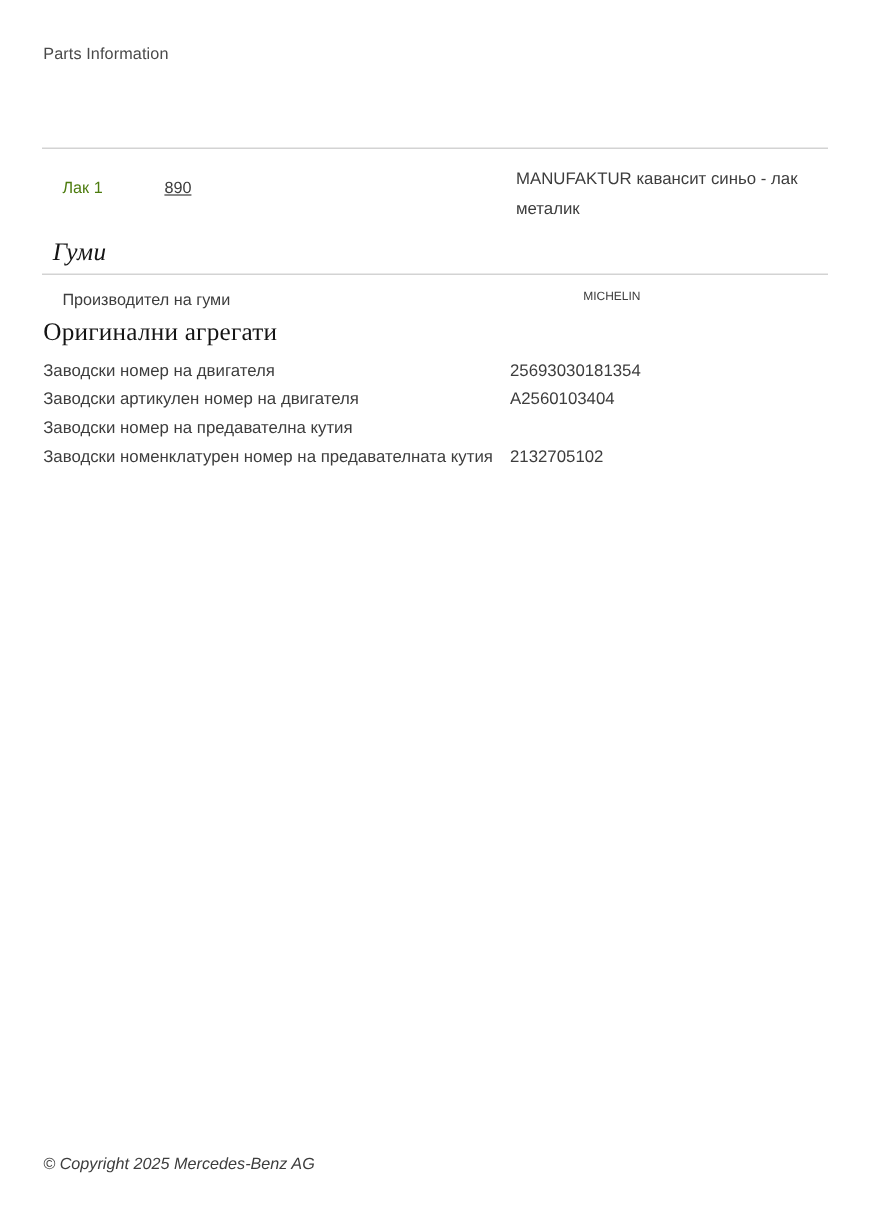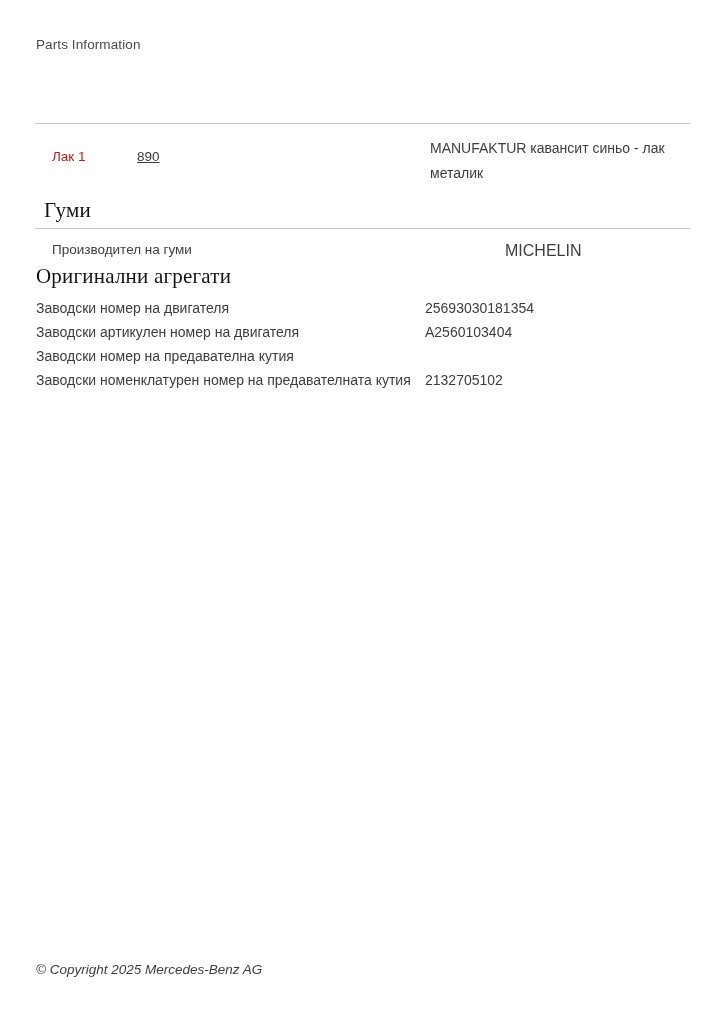--- a/index.html
+++ b/index.html
@@ -34,21 +34,21 @@
   }
   .rule-1 { top: 123px; }
   .rule-2 { top: 228px; }
 
   
   .paint-label {
     position: absolute;
     left: 52px;
     top: 149px;
     font-size: 13.5px;
-    color: #b91c1c;
+    color: #4d7c0f;
   }
   .paint-code {
     position: absolute;
     left: 137px;
     top: 149px;
     font-size: 13.5px;
     color: #3d3d3d;
     text-decoration: underline;
   }
   .paint-desc {
@@ -63,36 +63,36 @@
 
   
   .section-heading {
     position: absolute;
     font-family: "Liberation Serif", serif;
     font-size: 21px;
     font-weight: 500;
     color: #141414;
     letter-spacing: 0.2px;
   }
-  .heading-tires { left: 44px; top: 198px; }
+  .heading-tires { left: 44px; top: 198px; font-style: italic; }
   .heading-aggregates { left: 36px; top: 264px; }
 
   
   .tires-label {
     position: absolute;
     left: 52px;
     top: 242px;
     font-size: 13.5px;
     color: #3d3d3d;
   }
   .tires-value {
     position: absolute;
-    left: 505px;
+    left: 486px;
     top: 242px;
-    font-size: 16px;
+    font-size: 10px;
     color: #3d3d3d;
   }
 
   
   .agg-rows {
     position: absolute;
     left: 36px;
     top: 301px;
     width: 660px;
   }

